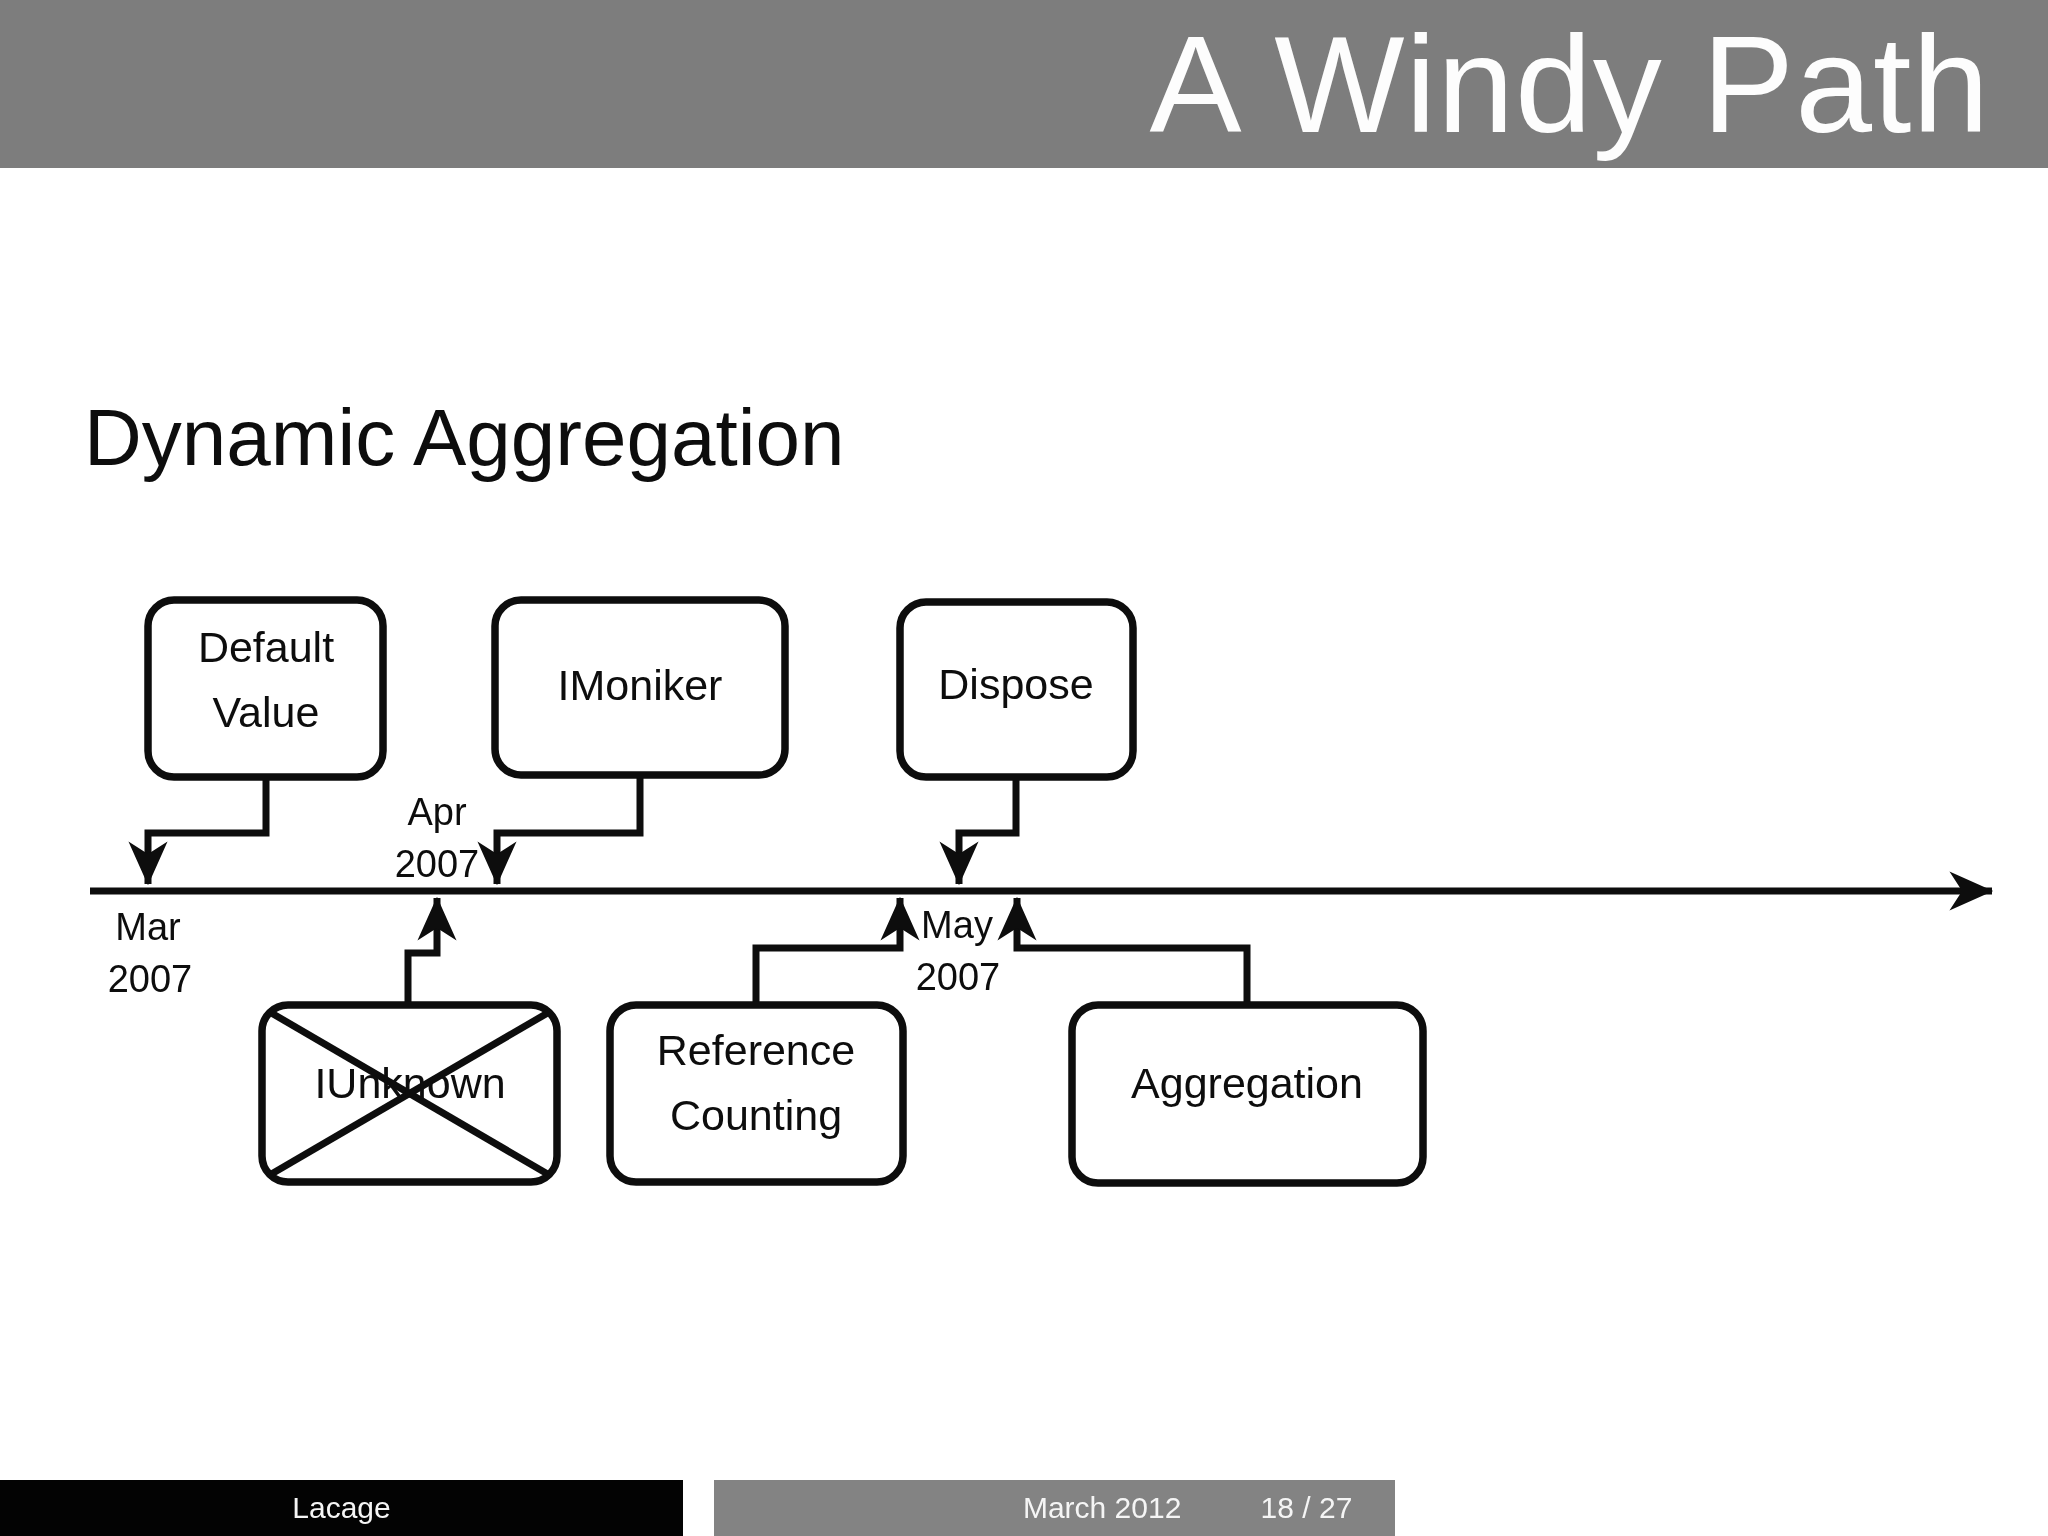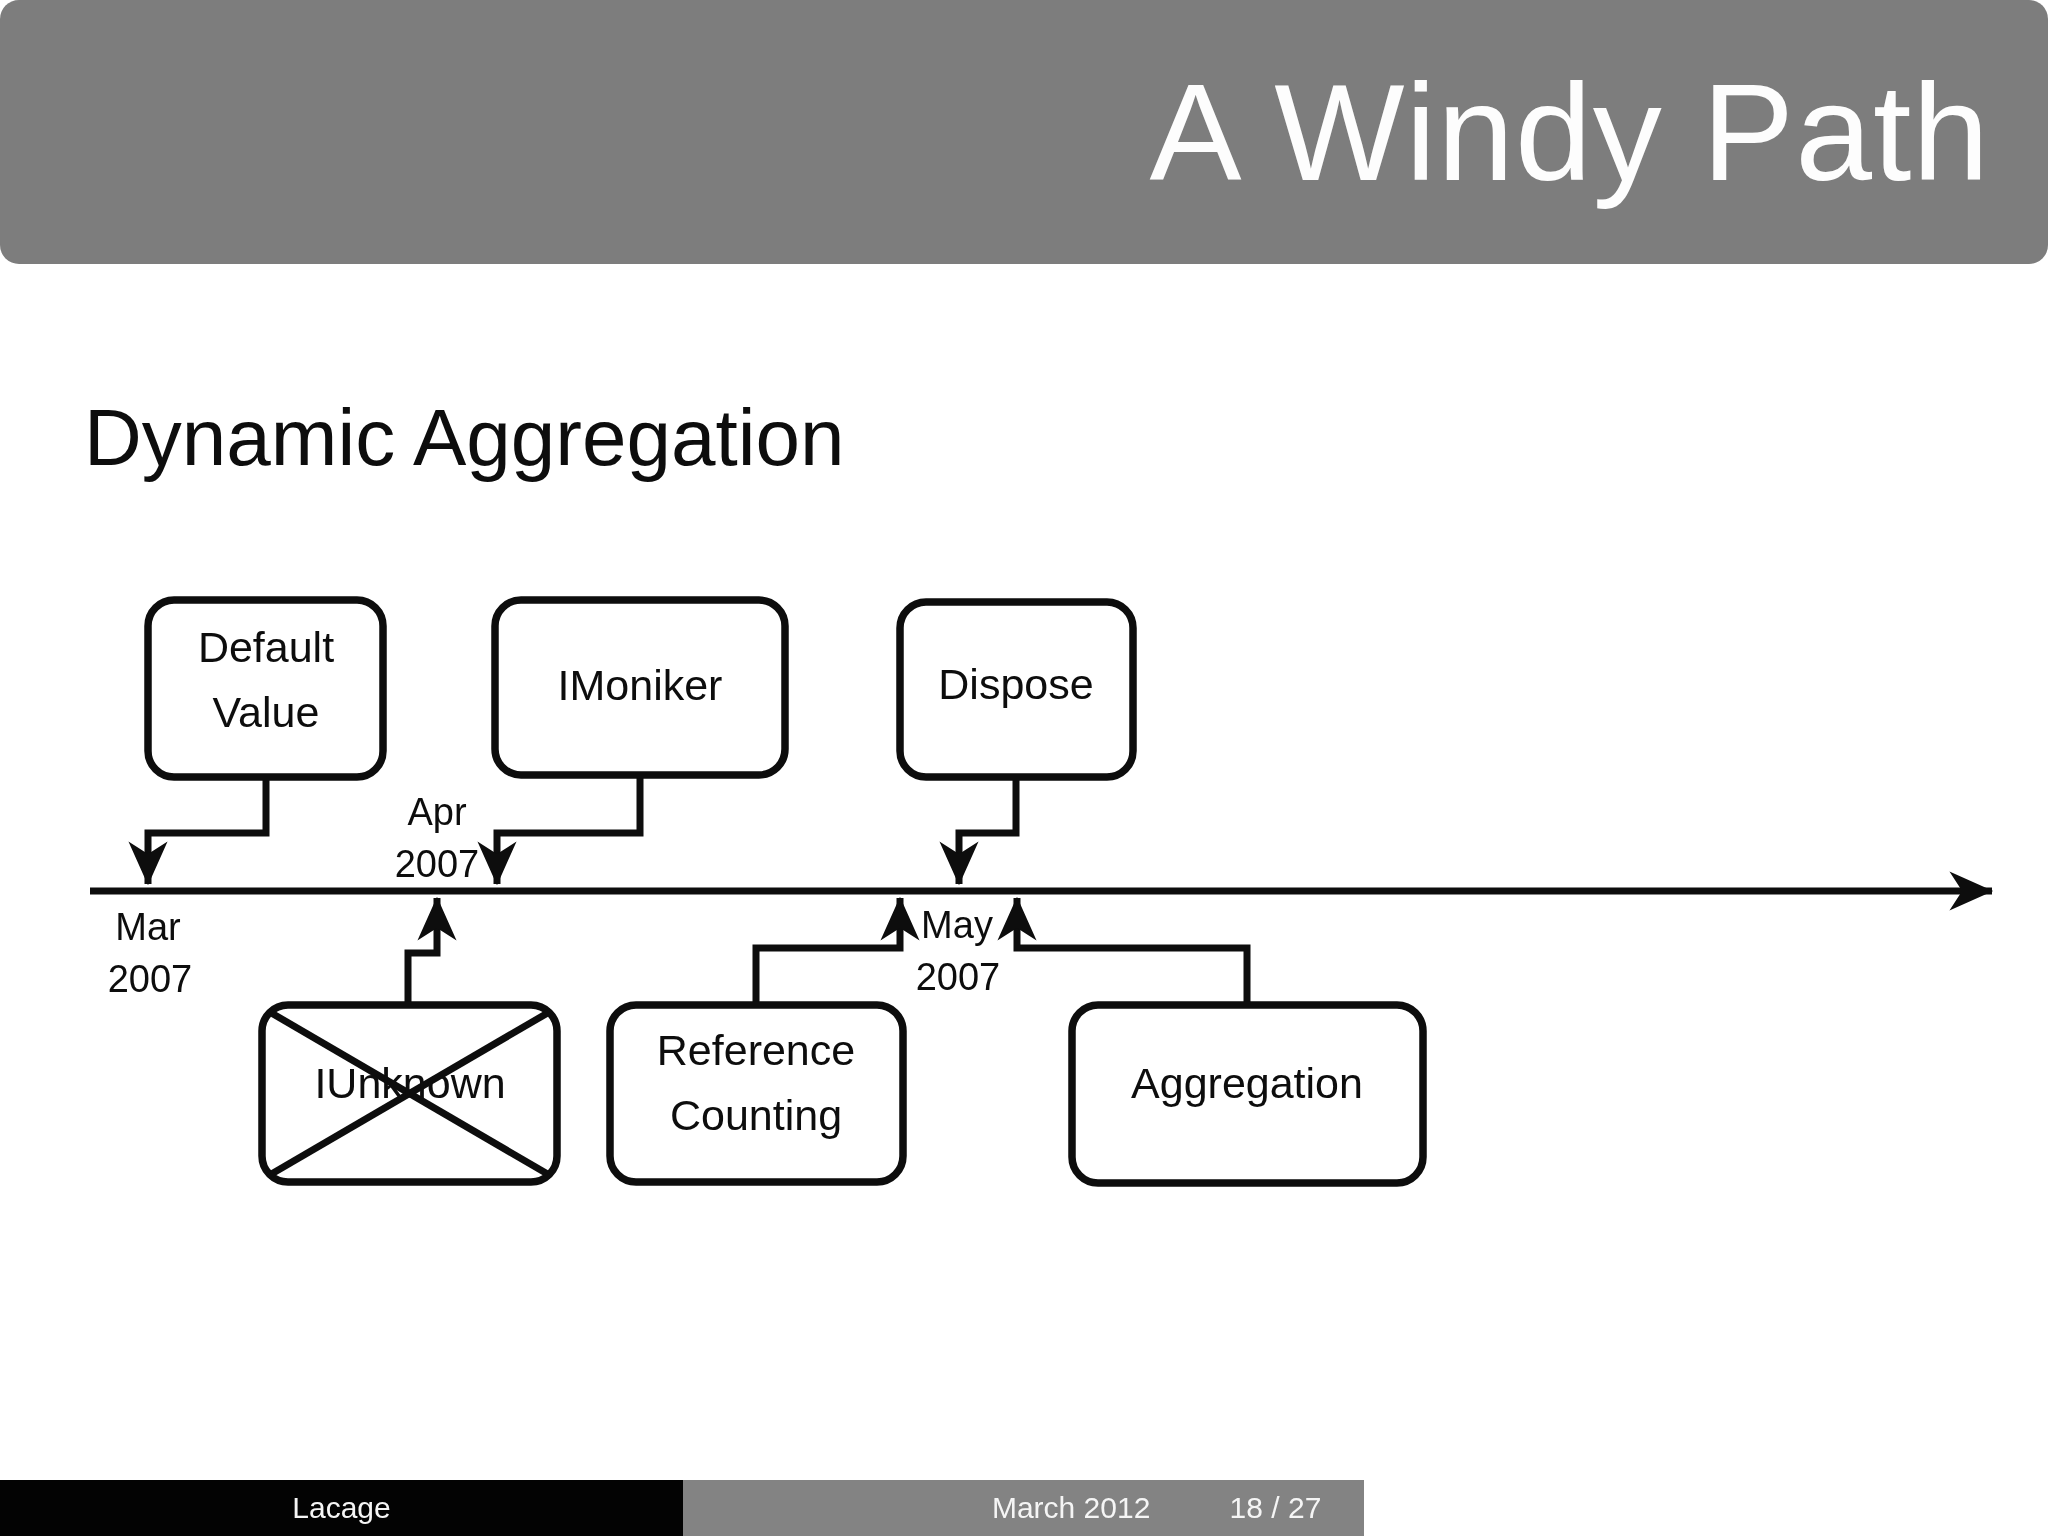--- a/index.html
+++ b/index.html
@@ -17,27 +17,26 @@
   body {
     position: relative;
     background: var(--slide_bg);
     font-family: "Liberation Sans", sans-serif;
     color: var(--ink);
     overflow: hidden;
   }
   .header-bar {
     position: absolute;
     left: 0; top: 0;
-    width: 2048px; height: 264px;
+    width: 2048px; height: 168px;
     background: var(--header_bg);
     display: flex;
     align-items: center;
     justify-content: flex-end;
     padding-right: 58px;
-    border-radius: 19px;
   }
   .slide-title {
     color: var(--header_fg);
     font-size: 138px;
     font-weight: 400;
     letter-spacing: 1px;
     white-space: nowrap;
   }
   .slide-heading {
     position: absolute;
@@ -57,20 +56,21 @@
   }
   .box-label { font-size: 43px; }
   .month-label { font-size: 38px; }
   .footer-bar {
     position: absolute;
     left: 0; bottom: 0;
     width: 2048px; height: 56px;
     display: flex;
     color: var(--footer_fg);
     font-size: 30px;
+    gap: 31px;
   }
   .footer-seg {
     height: 100%;
     display: flex;
     align-items: center;
     justify-content: center;
     position: relative;
   }
   .footer-author { width: 683px; background: var(--footer_author_bg); }
   .footer-title  { width: 684px; background: var(--footer_title_bg); }

